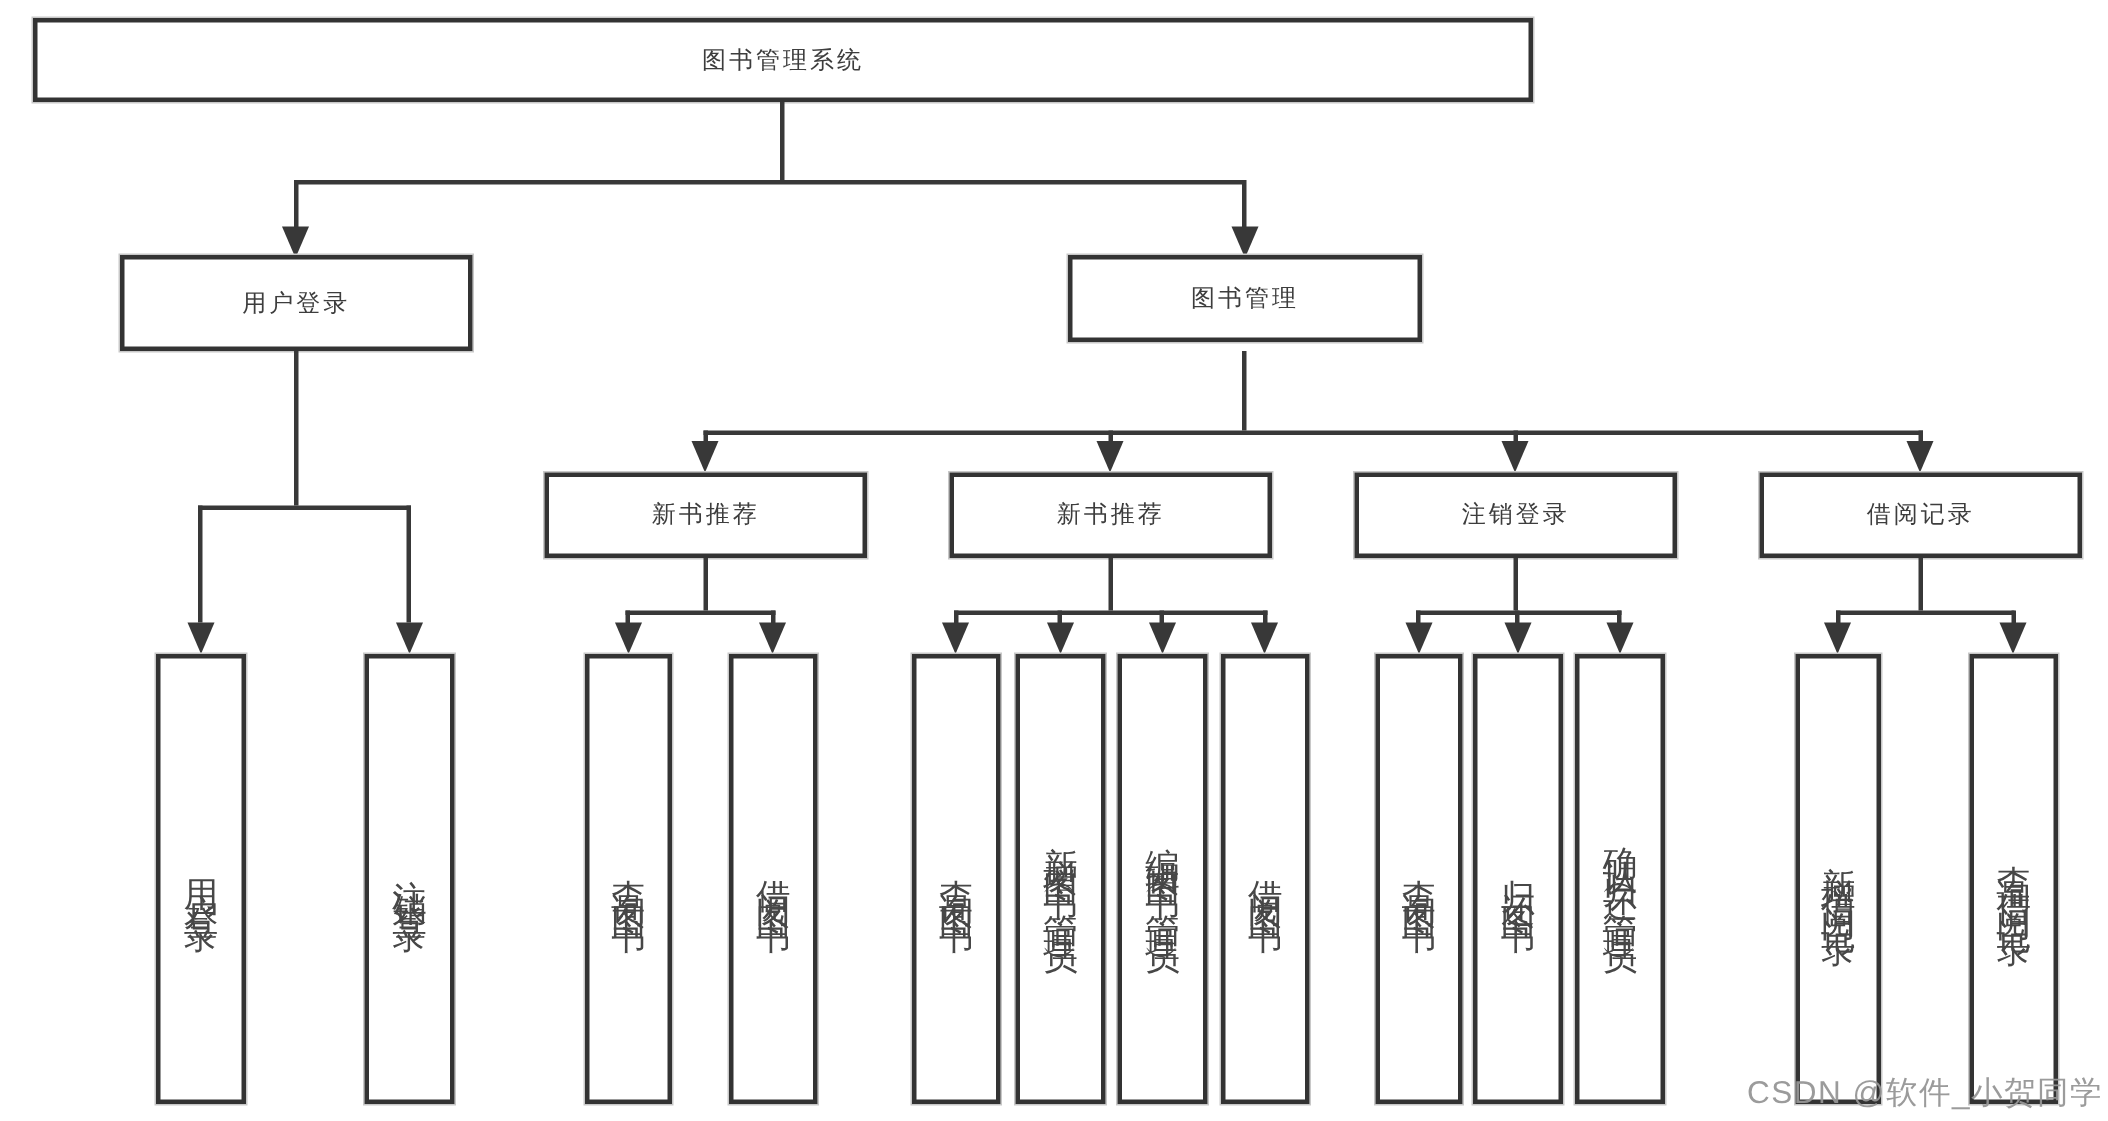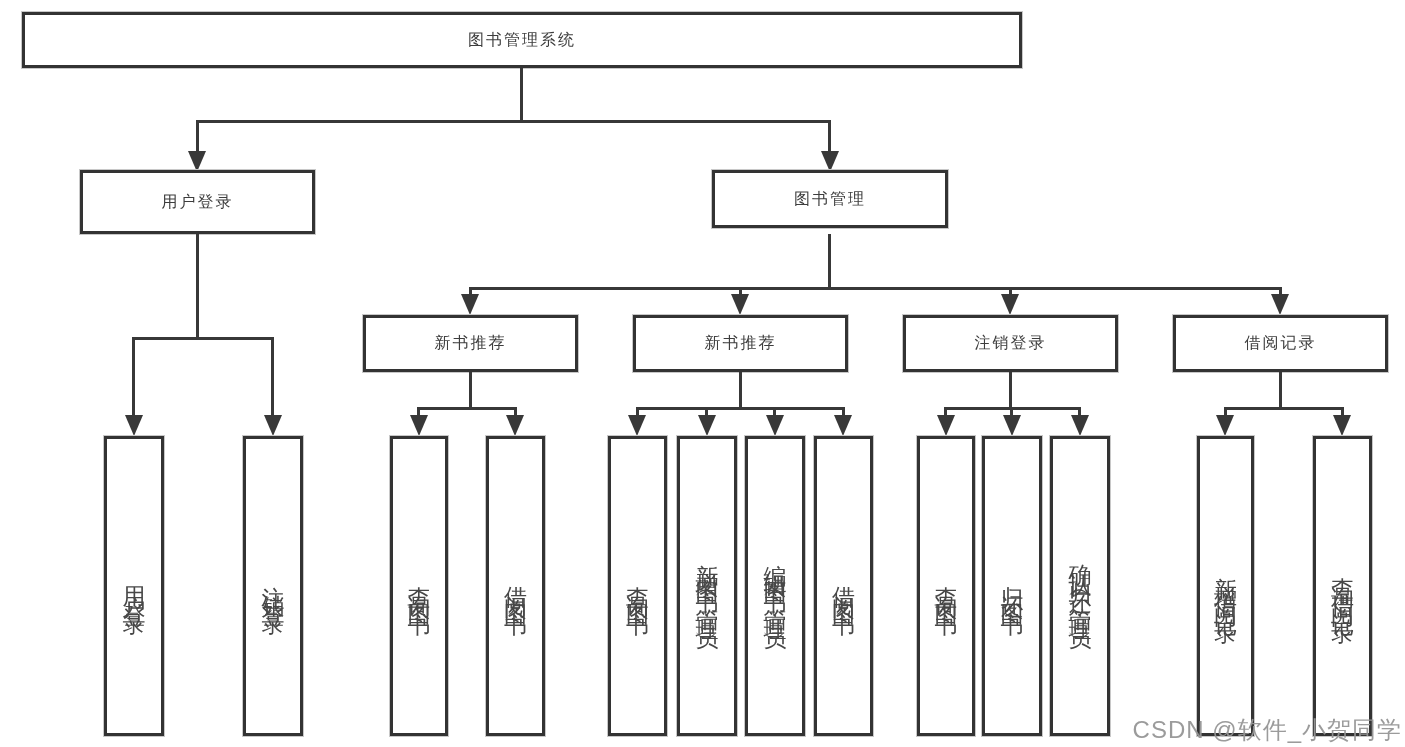--- a/index.html
+++ b/index.html
@@ -18,21 +18,21 @@
     color:#474747;line-height:1;
   }
   .vline{position:absolute;width:3px;background:#383838;}
   .hline{position:absolute;height:3px;background:#383838;}
   .arrow{
     position:absolute;width:0;height:0;
     border-left:9px solid transparent;border-right:9px solid transparent;
     border-top:21px solid #383838;
   }
   .watermark{
-    position:absolute;top:714px;right:3px;font-size:24px;
+    position:absolute;top:714px;right:3px;font-size:21px;
     color:rgba(150,150,150,0.95);letter-spacing:1px;z-index:5;white-space:nowrap;
   }
 </style>
 </head>
 <body>
 
 <div>
 
   <div class="box root" style="left:22px;top:12px;width:1000px;height:56px">
     <span class="hlabel">图书管理系统</span>

